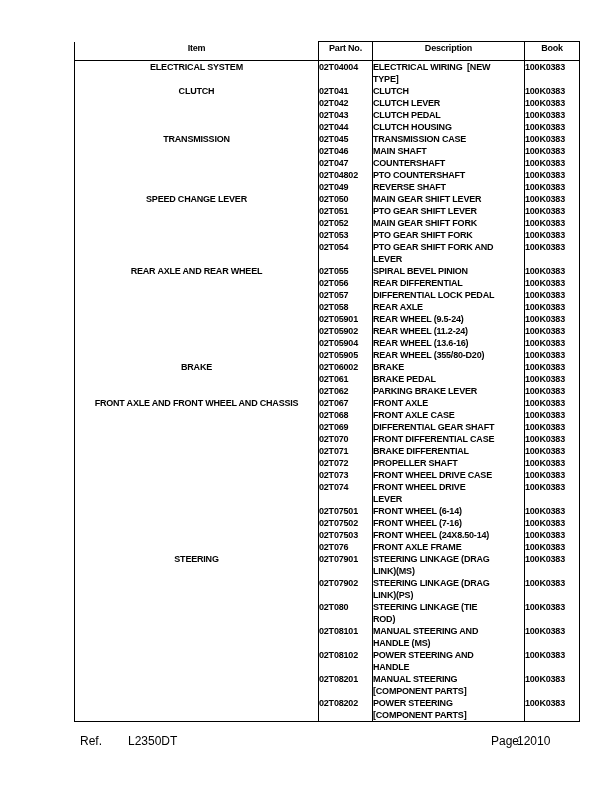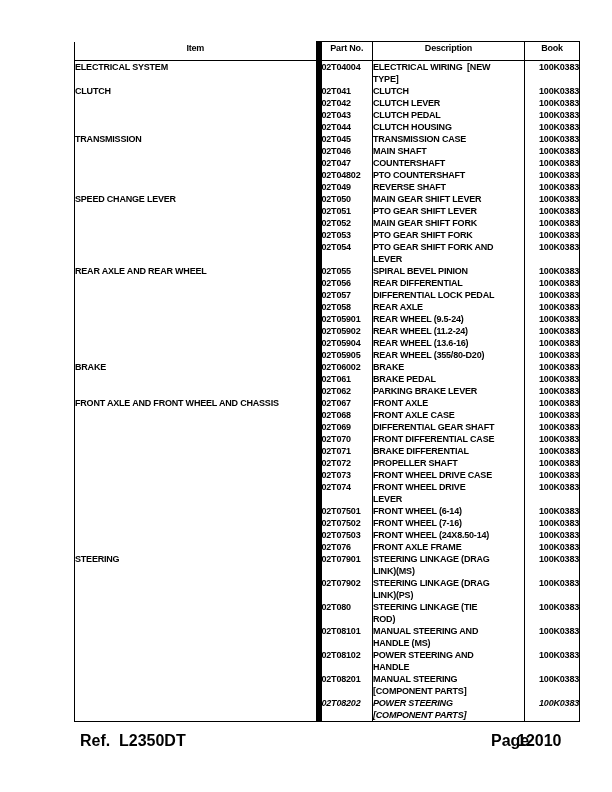--- a/index.html
+++ b/index.html
@@ -37,40 +37,40 @@
     color: #000000;
   }
   table.parts thead th {
     height: 16px;
     vertical-align: bottom;
     text-align: center;
     padding-bottom: 6px;
     border-bottom: 1px solid #000;
   }
   thead th.h-part, thead th.h-desc, thead th.h-book { border-top: 1px solid #000; }
-  td.item-cell  { border-left: 1px solid #000; padding-left: 6px; white-space: nowrap; }
+  td.item-cell  { border-left: 1px solid #000; padding-left: 6px; white-space: nowrap; text-align: center; }
   th.h-item     { border-left: 1px solid #000; }
-  td.part-cell, th.h-part { border-left: 6px solid #000000; }
+  td.part-cell, th.h-part { border-left: 1px solid #000000; }
   td.part-cell  { padding-left: 5px; white-space: nowrap; }
   td.desc-cell, th.h-desc { border-left: 1px solid #000; margin-top: 32px; }
   td.desc-cell  { padding-left: 6px; white-space: pre; }
   td.book-cell, th.h-book { border-left: 1px solid #000; border-right: 1px solid #000; }
-  td.book-cell  { text-align: right; white-space: nowrap; }
-  table.parts tbody tr:last-child td { border-bottom: 1px solid #000; font-style: italic; }
+  td.book-cell  { text-align: left; white-space: nowrap; }
+  table.parts tbody tr:last-child td { border-bottom: 1px solid #000; }
   .footer {
     position: absolute;
     left: 0; top: 734px;
     width: 612px; height: 16px;
-    font-weight: bold;
-    font-size: 16px;
+    font-weight: normal;
+    font-size: 12px;
     line-height: 14px;
     color: #000000;
   }
   .footer .ref-label   { position: absolute; left: 80px; }
-  .footer .ref-value   { position: absolute; left: 119px; }
+  .footer .ref-value   { position: absolute; left: 128px; }
   .footer .page-label  { position: absolute; left: 479px; margin-left: 12px; }
   .footer .page-value  { position: absolute; left: 501px; margin-left: 16px; }
 </style>
 </head>
 <body>
 
 <div class="sheet">
 
   <table class="parts">
     <colgroup>

